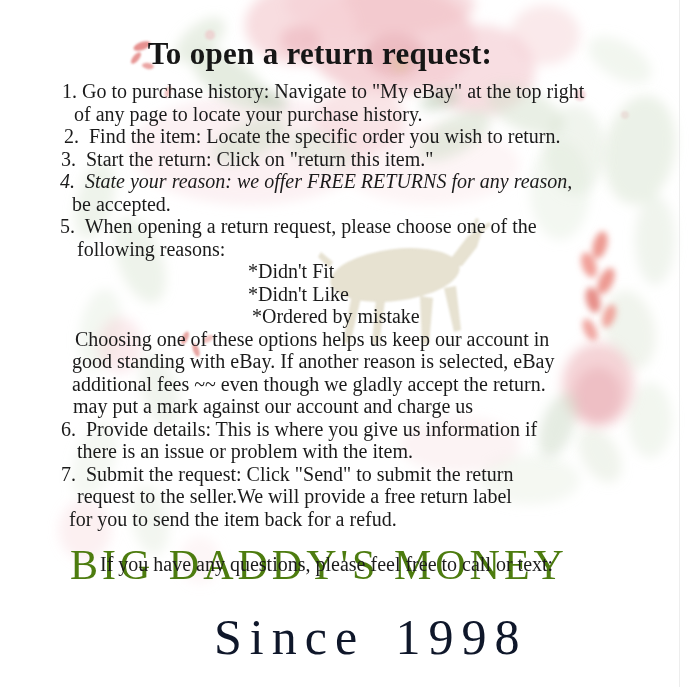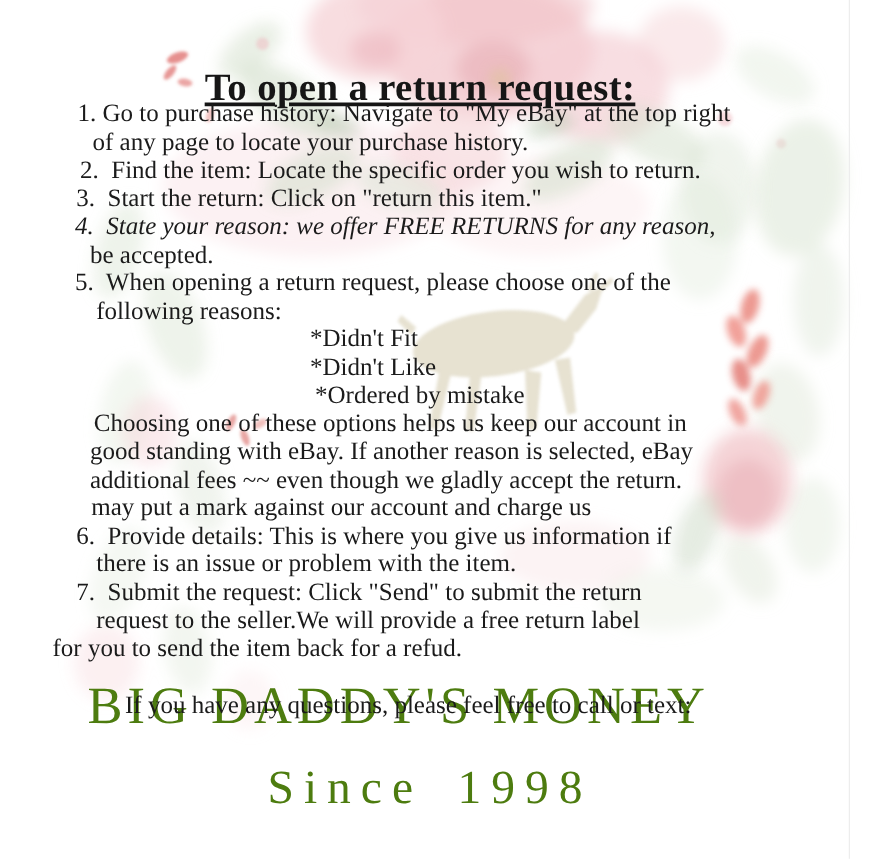--- a/index.html
+++ b/index.html
@@ -16,29 +16,28 @@
     position:absolute;left:679px;top:0;width:1px;height:687px;
     background:#ededed;z-index:0;
   }
   .wm-brand{
     position:absolute;left:70px;top:541px;z-index:1;
     font-size:42px;letter-spacing:4px;white-space:nowrap;
     color:#4d7c0f;
   }
   .wm-since{
     position:absolute;left:214px;top:608px;z-index:1;
-    font-size:38px;letter-spacing:8px;word-spacing:10px;white-space:nowrap;
-    color:#4d7c0f;
+    font-size:50px;letter-spacing:8px;word-spacing:10px;white-space:nowrap;
+    color:#0f172a;
   }
   .title{
     position:absolute;left:0;top:36px;width:640px;z-index:2;
-    margin:16px;text-align:center;
+    margin:0;text-align:center;
     font-size:31px;font-weight:700;letter-spacing:0.3px;
     color:#161616;
-    text-decoration:underline;
   }
   .lines{
     position:absolute;left:0;top:80px;width:699px;z-index:2;
   }
   .line{
     height:22.5px;line-height:22.5px;
     font-size:20px;
     white-space:pre;
     color:#1b1b1b;
   }
@@ -172,18 +171,18 @@
       <div class="line" style="padding-left: 248px;">*Didn't Like</div>
       <div class="line" style="padding-left: 252px;">*Ordered by mistake</div>
       <div class="line" style="padding-left: 75px;">Choosing one of these options helps us keep our account in</div>
       <div class="line" style="padding-left: 72px;">good standing with eBay. If another reason is selected, eBay</div>
       <div class="line" style="padding-left: 72px;">additional fees ~~ even though we gladly accept the return.</div>
       <div class="line" style="padding-left: 73px;">may put a mark against our account and charge us</div>
       <div class="line" style="padding-left: 61px;">6.  Provide details: This is where you give us information if</div>
       <div class="line" style="padding-left: 77px;">there is an issue or problem with the item.</div>
       <div class="line" style="padding-left: 61px;">7.  Submit the request: Click "Send" to submit the return</div>
       <div class="line" style="padding-left: 77px; font-family: Liberation Serif, serif;">request to the seller.We will provide a free return label</div>
-      <div class="line" style="padding-left: 42px;">for you to send the item back for a refud.</div>
+      <div class="line" style="padding-left: 69px;">for you to send the item back for a refud.</div>
       <div class="line" style="padding-left: 0px;"></div>
       <div class="line" style="padding-left: 100px;">If you have any questions, please feel free to call or text:</div>
     </div>
 
 </div>
 
 </body></html>

